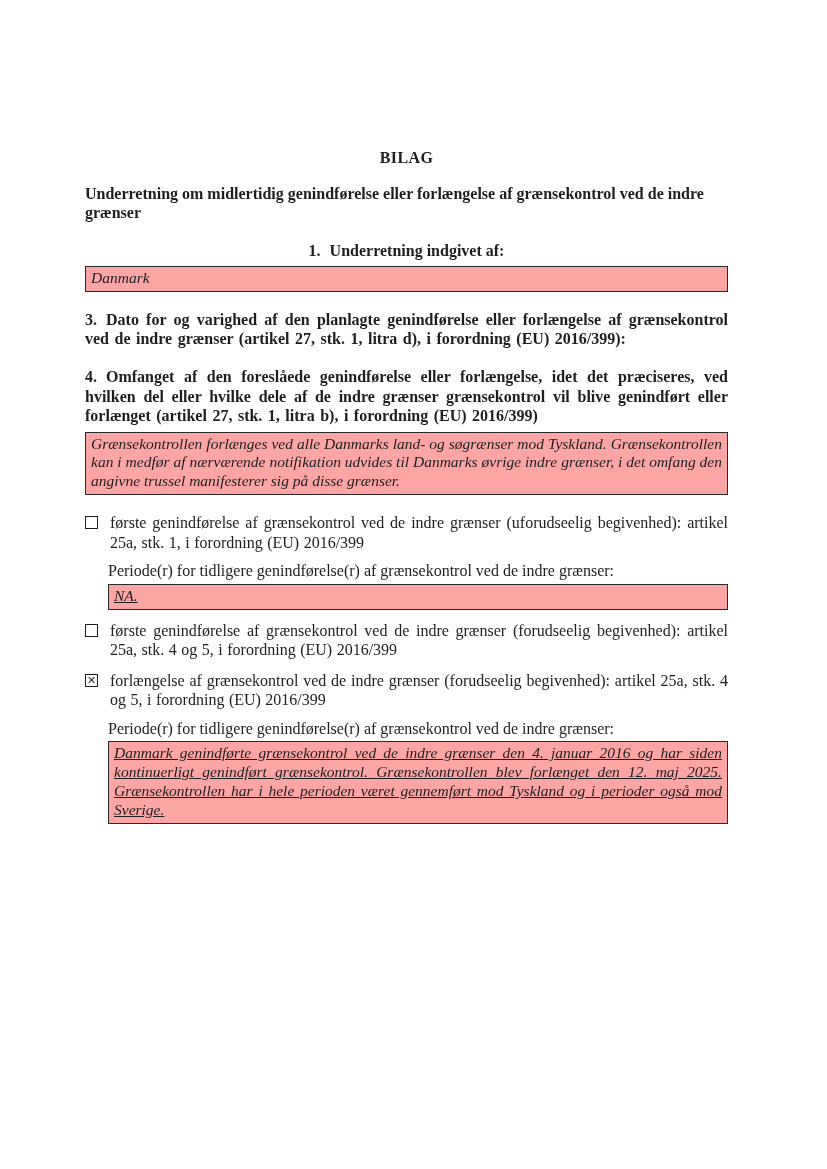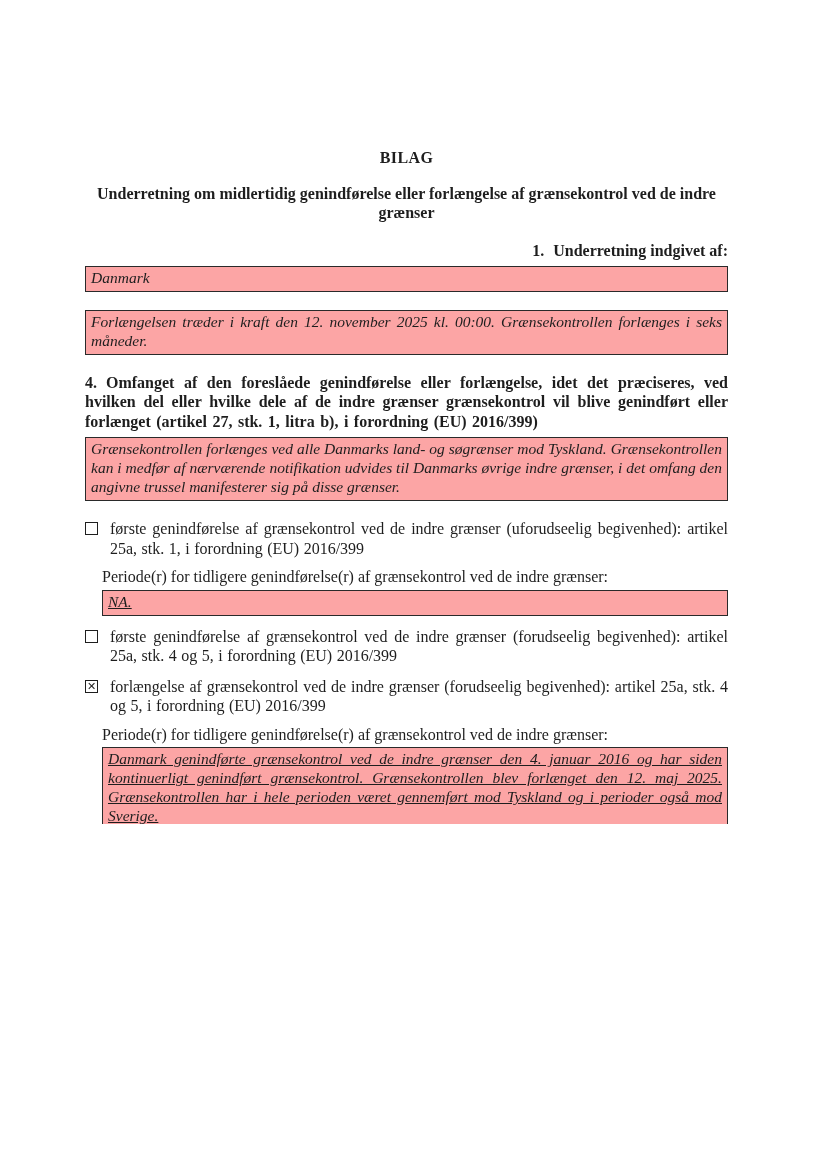--- a/index.html
+++ b/index.html
@@ -21,28 +21,28 @@
   }
   .doc-title {
     font-size: 16px;
     font-weight: bold;
     text-align: center;
     letter-spacing: 0.4px;
   }
   .doc-subtitle {
     font-size: 16px;
     font-weight: bold;
-    text-align: center;
+    text-align: left;
     margin-top: 16px;
     line-height: 1.22;
   }
   .sec { margin-top: 18px; }
   .sec-heading {
     font-weight: bold;
-    text-align: right;
+    text-align: center;
   }
   .sec-para {
     font-weight: bold;
     text-align: justify;
     word-spacing: 1.5px;
   }
   .sec-num { margin-right: 9px; }
   .field-box {
     border: 1px solid #2a2a2a;
     margin-top: 6px;
@@ -75,21 +75,21 @@
     color: #1e1e1e;
     overflow: hidden;
   }
   .option-label {
     flex: 1;
     text-align: justify;
     word-spacing: 0.5px;
   }
   .period-block {
     margin-top: 9px;
-    margin-left: 17px;
+    margin-left: 23px;
   }
   .period-label { text-align: left; }
   .period-block .field-box { margin-top: 3px; text-decoration: underline; }
   .options-wrap { margin-top: 3px; }
 </style>
 </head>
 <body>
 
 <div class="page">
 
@@ -98,23 +98,21 @@
 
   <div class="sec">
     <p class="sec-heading"><span class="sec-num">1.</span><span>Underretning indgivet af:</span></p>
     <div class="field-box">
       <span class="field-value">Danmark</span>
     </div>
   </div>
 
 
   <div class="sec">
-    <div class="field-box">
-      <span class="field-value">Forlængelsen træder i kraft den 12. november 2025 kl. 00:00. Grænsekontrollen forlænges i seks måneder.</span>
-    </div>
+    <p class="sec-para"><span class="sec-num">3.</span><span>Dato for og varighed af den planlagte genindførelse eller forlængelse af grænsekontrol ved de indre grænser (artikel 27, stk. 1, litra d), i forordning (EU) 2016/399):</span></p>
   </div>
 
   <div class="sec">
     <p class="sec-para"><span class="sec-num">4.</span><span>Omfanget af den foreslåede genindførelse eller forlængelse, idet det præciseres, ved hvilken del eller hvilke dele af de indre grænser grænsekontrol vil blive genindført eller forlænget (artikel 27, stk. 1, litra b), i forordning (EU) 2016/399)</span></p>
     <div class="field-box">
       <span class="field-value">Grænsekontrollen forlænges ved alle Danmarks land- og søgrænser mod Tyskland. Grænsekontrollen kan i medfør af nærværende notifikation udvides til Danmarks øvrige indre grænser, i det omfang den angivne trussel manifesterer sig på disse grænser.</span>
     </div>
   </div>
 
   <div class="sec">

